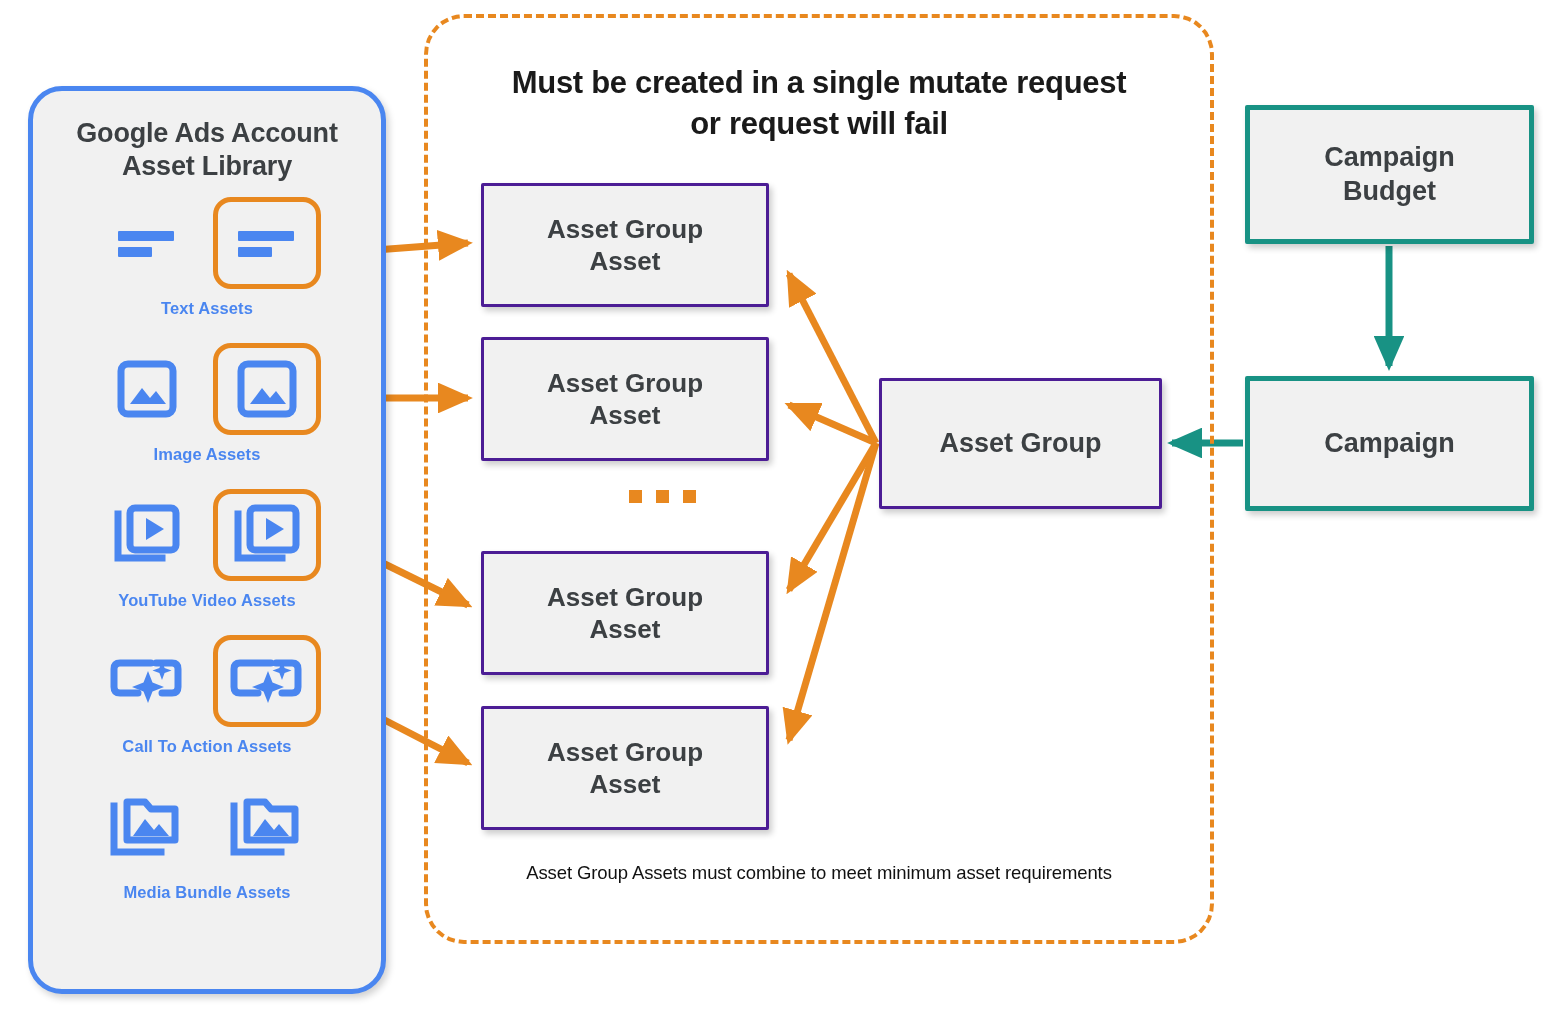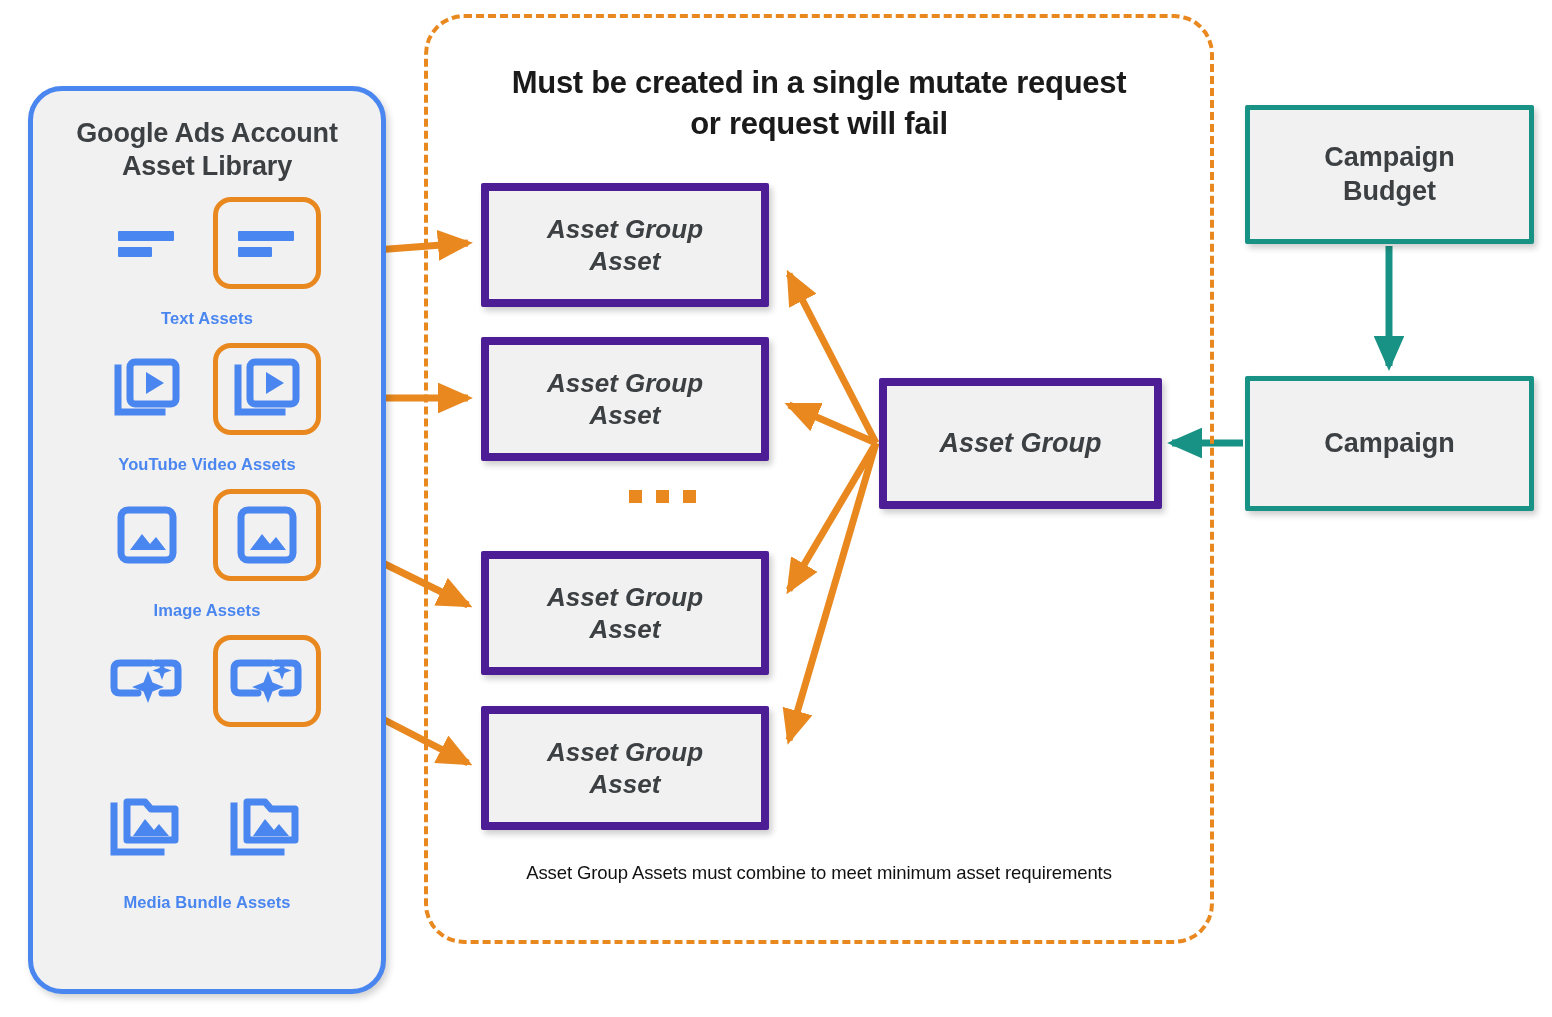--- a/index.html
+++ b/index.html
@@ -76,21 +76,21 @@
   .icon-slot.boxed {
     border: 5px solid #e8881f;
     border-radius: 18px;
     background: #f1f1f1;
   }
   .asset-caption {
     text-align: center;
     font-size: 16.5px;
     font-weight: bold;
     color: #4a86f0;
-    margin-top: 18px;
+    margin-top: 8px;
     letter-spacing: 0.1px;
   }
 
   
   .mutate-box {
     position: absolute;
     left: 424px;
     top: 14px;
     width: 790px;
     height: 930px;
@@ -131,21 +131,21 @@
     display: flex;
     align-items: center;
     justify-content: center;
     text-align: center;
     color: #3c4043;
     font-weight: bold;
     line-height: 1.24;
     z-index: 3;
     box-shadow: 3px 4px 6px rgba(0,0,0,0.20);
   }
-  .node.orange { border: 8px solid #4c1d95; font-style: italic; }
+  .node.orange { border: 3px solid #4c1d95; }
   .node.teal   { border: 5px solid #189284; }
 
   .aga-node {
     left: 481px;
     width: 288px;
     height: 124px;
     font-size: 26px;
   }
   #aga-1 { top: 183px; }
   #aga-2 { top: 337px; }
@@ -256,72 +256,73 @@
               <rect x="2" y="24" width="34" height="10" rx="1" fill="#4a86f0"></rect>
             </svg>
           </div>
         </div>
         <div class="asset-caption">Text Assets</div>
       </div>
 
       <div class="asset-row">
         <div class="icon-pair">
           <div class="icon-slot">
+            <svg width="62" height="58" viewBox="0 0 62 58">
+              <rect x="5" y="4" width="52" height="50" rx="7" fill="none" stroke="#4a86f0" stroke-width="7"></rect>
+              <path d="M14 44 L26 28 L34 38 L40 31 L50 44 Z" fill="#4a86f0"></path>
+            </svg>
+          </div>
+          <div class="icon-slot boxed">
+            <svg width="62" height="58" viewBox="0 0 62 58">
+              <rect x="5" y="4" width="52" height="50" rx="7" fill="none" stroke="#4a86f0" stroke-width="7"></rect>
+              <path d="M14 44 L26 28 L34 38 L40 31 L50 44 Z" fill="#4a86f0"></path>
+            </svg>
+          </div>
+        </div>
+        <div class="asset-caption">Image Assets</div>
+      </div>
+
+      <div class="asset-row">
+        <div class="icon-pair">
+          <div class="icon-slot">
             <svg width="70" height="62" viewBox="0 0 70 62">
               <path d="M6 10 L6 54 L50 54" fill="none" stroke="#4a86f0" stroke-width="7" stroke-linecap="square"></path>
               <rect x="18" y="4" width="46" height="42" rx="5" fill="none" stroke="#4a86f0" stroke-width="7"></rect>
               <path d="M34 14 L52 25 L34 36 Z" fill="#4a86f0"></path>
             </svg>
           </div>
           <div class="icon-slot boxed">
             <svg width="70" height="62" viewBox="0 0 70 62">
               <path d="M6 10 L6 54 L50 54" fill="none" stroke="#4a86f0" stroke-width="7" stroke-linecap="square"></path>
               <rect x="18" y="4" width="46" height="42" rx="5" fill="none" stroke="#4a86f0" stroke-width="7"></rect>
               <path d="M34 14 L52 25 L34 36 Z" fill="#4a86f0"></path>
             </svg>
           </div>
         </div>
         <div class="asset-caption">YouTube Video  Assets</div>
       </div>
 
       <div class="asset-row">
         <div class="icon-pair">
           <div class="icon-slot">
-            <svg width="62" height="58" viewBox="0 0 62 58">
-              <rect x="5" y="4" width="52" height="50" rx="7" fill="none" stroke="#4a86f0" stroke-width="7"></rect>
-              <path d="M14 44 L26 28 L34 38 L40 31 L50 44 Z" fill="#4a86f0"></path>
-            </svg>
-          </div>
-          <div class="icon-slot boxed">
-            <svg width="62" height="58" viewBox="0 0 62 58">
-              <rect x="5" y="4" width="52" height="50" rx="7" fill="none" stroke="#4a86f0" stroke-width="7"></rect>
-              <path d="M14 44 L26 28 L34 38 L40 31 L50 44 Z" fill="#4a86f0"></path>
-            </svg>
-          </div>
-        </div>
-        <div class="asset-caption">Image Assets</div>
-      </div>
-
-      <div class="asset-row">
-        <div class="icon-pair">
-          <div class="icon-slot">
             <svg width="74" height="52" viewBox="0 0 74 52">
               <path d="M41 8 L10 8 Q4 8 4 14 L4 32 Q4 38 10 38 L28 38 M46 8 L62 8 Q68 8 68 14 L68 32 Q68 38 62 38 L52 38" fill="none" stroke="#4a86f0" stroke-width="7" stroke-linecap="round"></path>
               <path d="M38 16 L42.5 27.5 L54 32 L42.5 36.5 L38 48 L33.5 36.5 L22 32 L33.5 27.5 Z" fill="#4a86f0"></path>
               <path d="M52 6 L54.6 13 L61.5 15.5 L54.6 18 L52 25 L49.4 18 L42.5 15.5 L49.4 13 Z" fill="#4a86f0"></path>
             </svg>
           </div>
           <div class="icon-slot boxed">
             <svg width="74" height="52" viewBox="0 0 74 52">
               <path d="M41 8 L10 8 Q4 8 4 14 L4 32 Q4 38 10 38 L28 38 M46 8 L62 8 Q68 8 68 14 L68 32 Q68 38 62 38 L52 38" fill="none" stroke="#4a86f0" stroke-width="7" stroke-linecap="round"></path>
               <path d="M38 16 L42.5 27.5 L54 32 L42.5 36.5 L38 48 L33.5 36.5 L22 32 L33.5 27.5 Z" fill="#4a86f0"></path>
               <path d="M52 6 L54.6 13 L61.5 15.5 L54.6 18 L52 25 L49.4 18 L42.5 15.5 L49.4 13 Z" fill="#4a86f0"></path>
             </svg>
           </div>
         </div>
+        <div class="asset-caption">Call To Action Assets</div>
       </div>
 
       <div class="asset-row">
         <div class="icon-pair">
           <div class="icon-slot">
             <svg width="76" height="66" viewBox="0 0 76 66">
               <path d="M5 12 L5 58 L52 58" fill="none" stroke="#4a86f0" stroke-width="7" stroke-linecap="square"></path>
               <path d="M18 46 L18 8 L36 8 L42 15 L66 15 L66 46 Z" fill="none" stroke="#4a86f0" stroke-width="7" stroke-linejoin="round"></path>
               <path d="M24 42 L36 25 L45 36 L50 30 L60 42 Z" fill="#4a86f0"></path>
             </svg>

